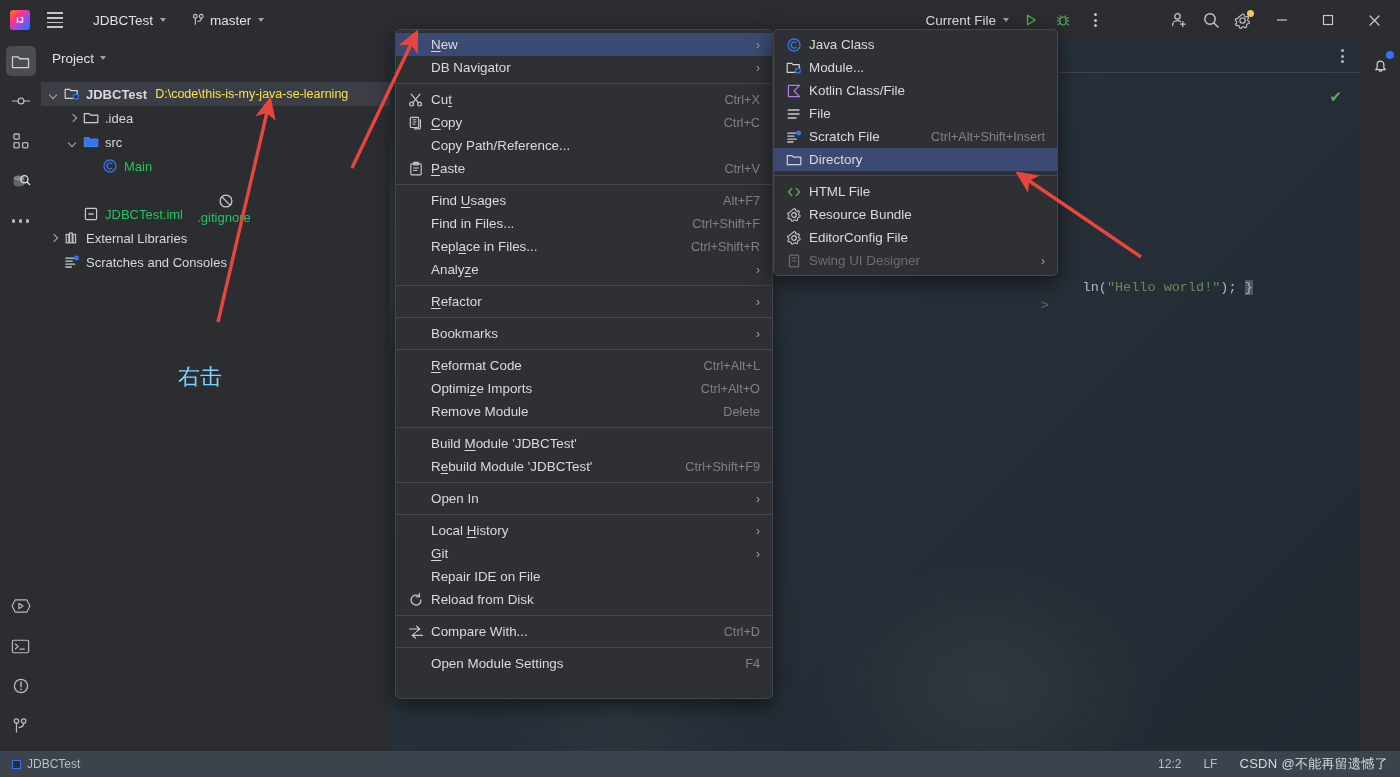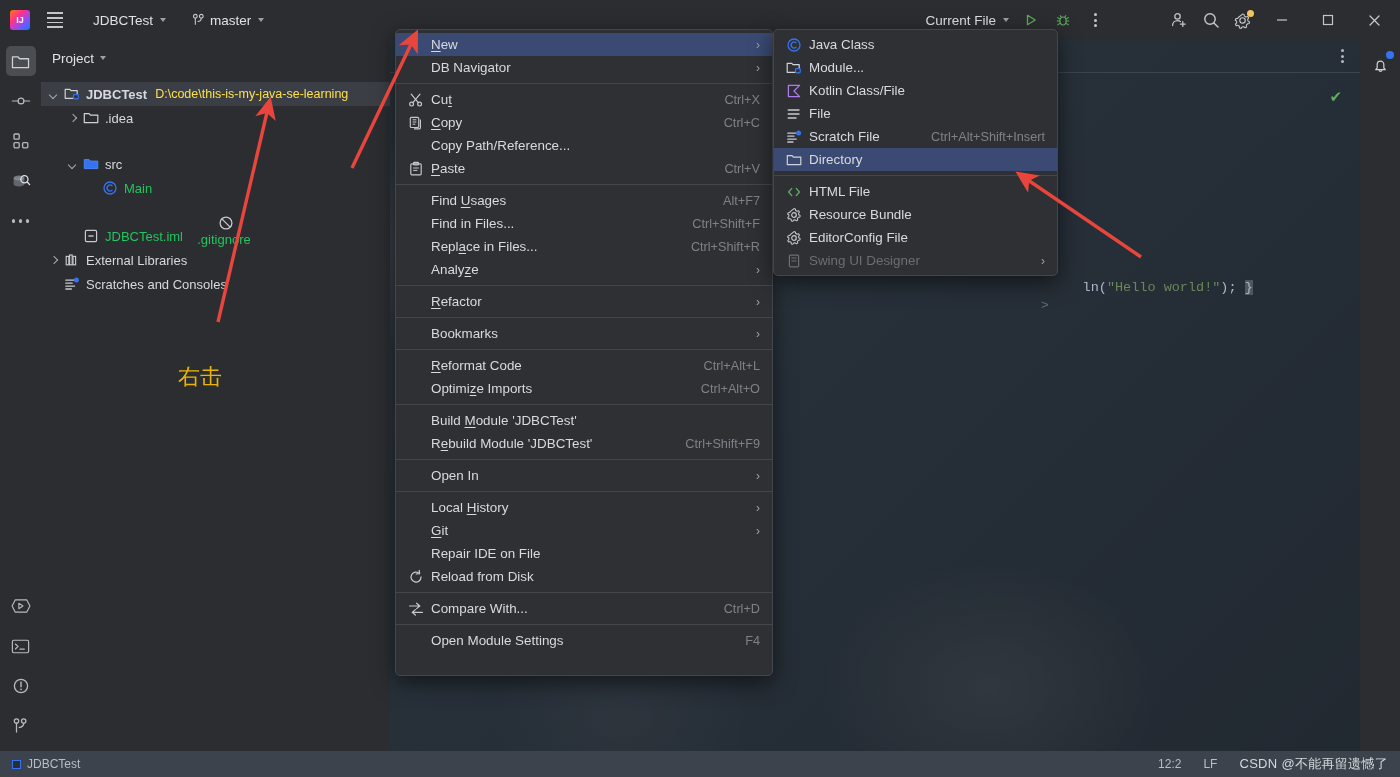--- a/index.html
+++ b/index.html
@@ -117,21 +117,21 @@
   
   .submenu {
     position:absolute; left:773px; top:29px; width:285px;
     background:#2e3034; border:1px solid #43474d; border-radius:5px;
     box-shadow: 0 6px 22px rgba(0,0,0,0.55);
     z-index: 65; padding:3px 0;
   }
 
   
   .annot-layer { position:absolute; inset:0; z-index:90; pointer-events:none;}
-  .annot-text { position:absolute; color:#eab308; font-size:22px; font-family:"DejaVu Sans", sans-serif; }
+  .annot-text { position:absolute; color:#7dd3fc; font-size:22px; font-family:"DejaVu Sans", sans-serif; }
 </style>
 </head>
 <body>
 
 <div id="app">
 
   <div class="editor-wrap">
     <div class="wallpaper"></div>
     <div class="wall-dark"></div>
     <div class="ed-gutterline"></div>
@@ -318,21 +318,21 @@
         </div>
         <div class="tree-row" style="padding-left: 25px;">
           <span class="arrow closed"></span>
           <span class="t-ico">
             <svg width="16" height="16" viewBox="0 0 16 16">
               <path d="M1.3 3.6 h4.8 l1.3 1.5 h7.4 v7.5 h-13.5 z" fill="none" stroke="#cfd2d6" stroke-width="1.2" stroke-linejoin="round"></path>
             </svg>
           </span>
           <span class="t-label">.idea</span>
         </div>
-        <div class="tree-row" style="padding-left: 25px; margin-top: 22px;">
+        <div class="tree-row" style="padding-left: 25px;">
           <span class="arrow open"></span>
           <span class="t-ico">
             <svg width="16" height="16" viewBox="0 0 16 16">
               <path d="M1.3 3.6 h4.8 l1.3 1.5 h7.4 v7.5 h-13.5 z" fill="#3573f0" stroke="#4c84f2" stroke-width="1"></path>
             </svg>
           </span>
           <span class="t-label">src</span>
         </div>
         <div class="tree-row" style="padding-left: 44px;">
           <span class="arrow"></span>
@@ -484,20 +484,25 @@
       <div class="mi">
         <span class="mi-ico"></span>
         <span class="mi-label"><u>R</u>eformat Code</span>
         <span class="mi-short">Ctrl+Alt+L</span>
       </div>
       <div class="mi">
         <span class="mi-ico"></span>
         <span class="mi-label">Optimi<u>z</u>e Imports</span>
         <span class="mi-short">Ctrl+Alt+O</span>
       </div>
+      <div class="mi">
+        <span class="mi-ico"></span>
+        <span class="mi-label">Remove Module</span>
+        <span class="mi-short">Delete</span>
+      </div>
       <div class="mi-sep"></div>
       <div class="mi">
         <span class="mi-ico"></span>
         <span class="mi-label">Build <u>M</u>odule 'JDBCTest'</span>
       </div>
       <div class="mi">
         <span class="mi-ico"></span>
         <span class="mi-label">R<u>e</u>build Module 'JDBCTest'</span>
         <span class="mi-short">Ctrl+Shift+F9</span>
       </div>

